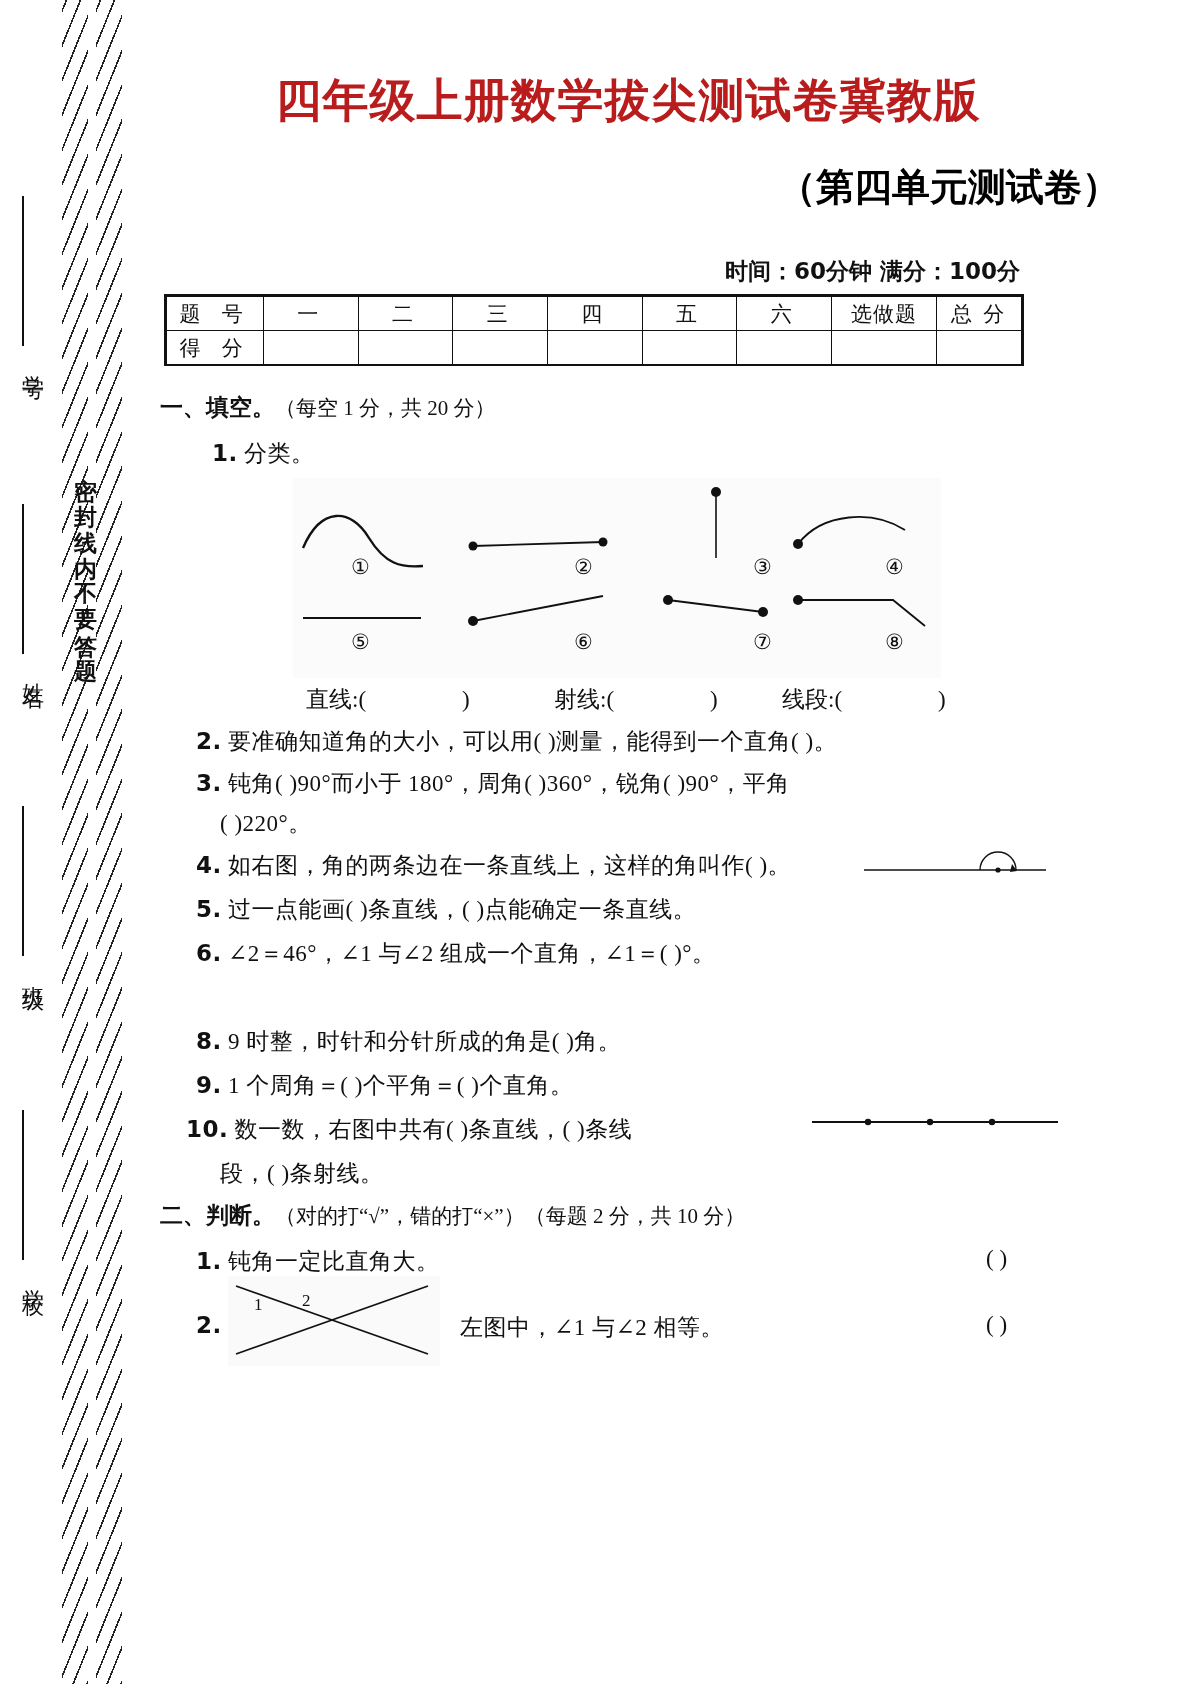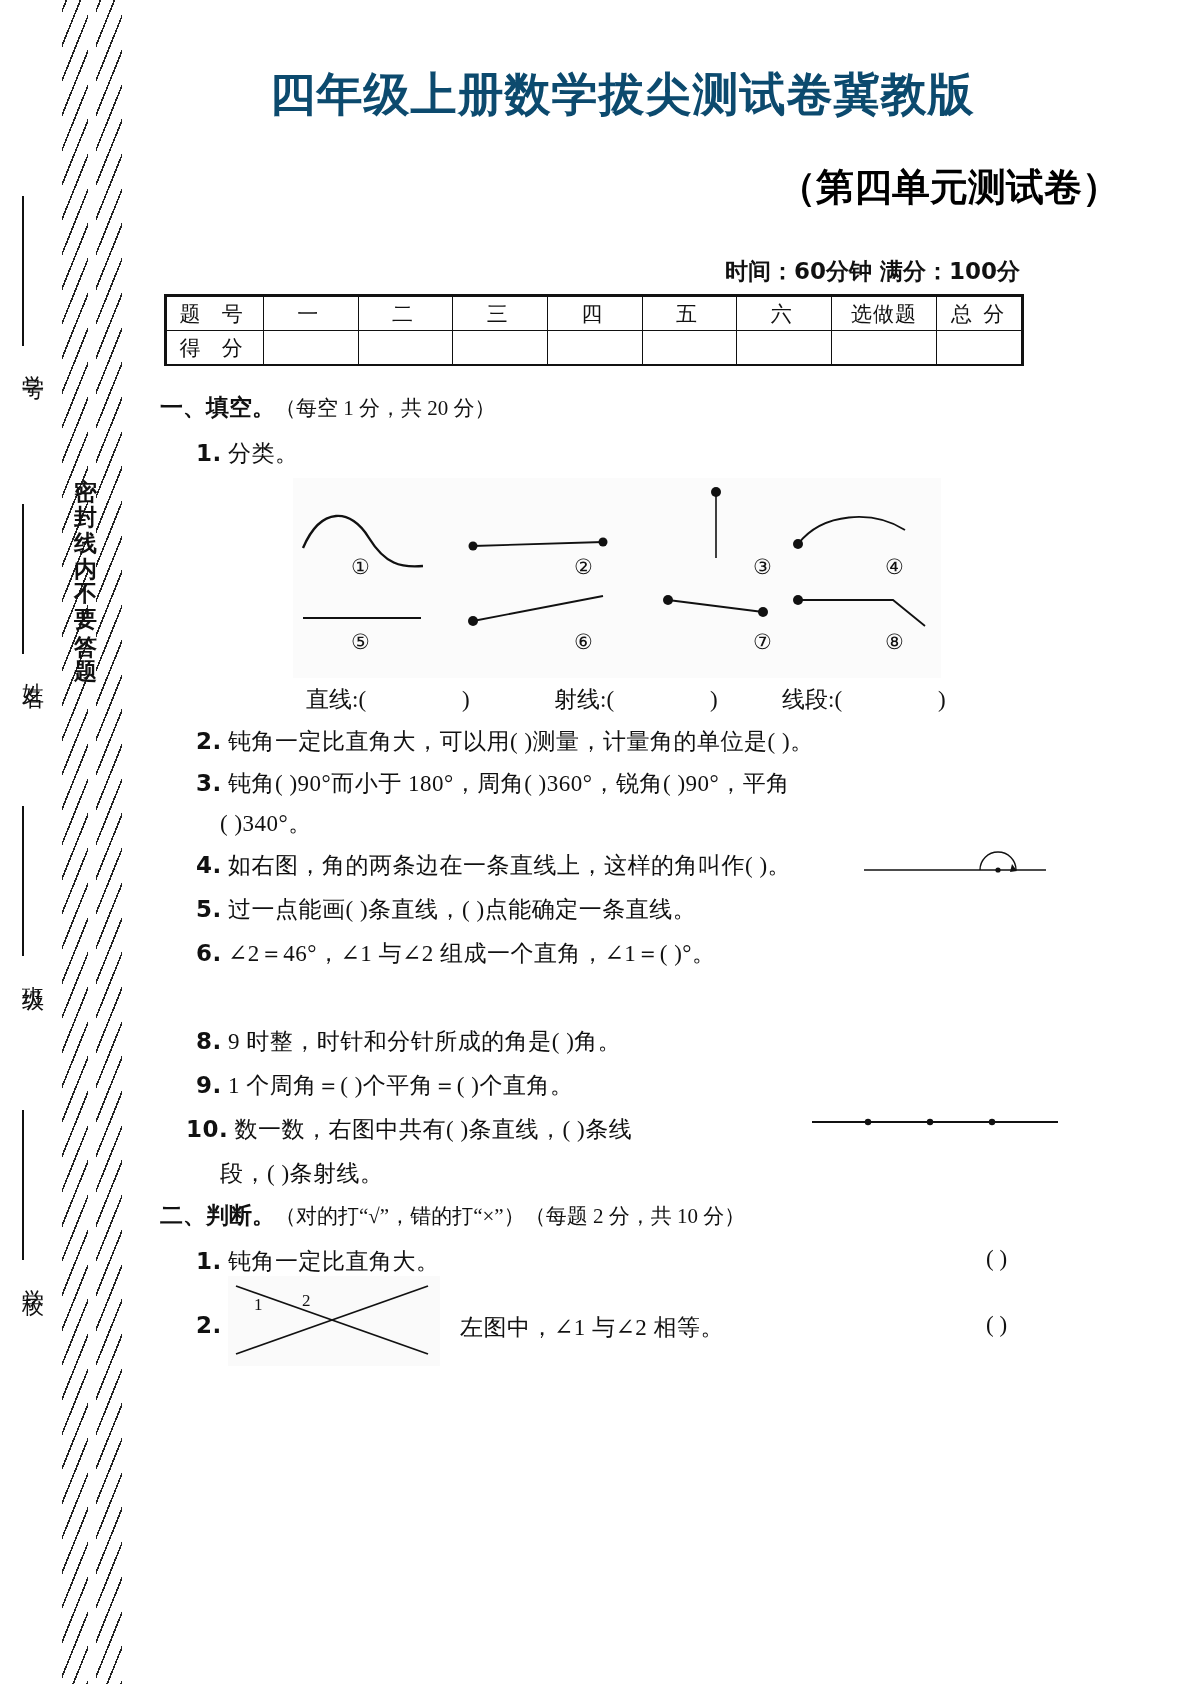--- a/index.html
+++ b/index.html
@@ -63,30 +63,30 @@
   }
 
   
   .page {
     position: absolute;
     left: 120px; top: 0;
     width: 1071px; height: 1684px;
   }
 
   h1.title {
-    margin: 2px;
+    margin: 8px;
     position: absolute;
     left: 0; top: 62px;
     width: 1000px;
     text-align: center;
     font-family: "DejaVu Sans", sans-serif;
     font-weight: 700;
     font-size: 46px;
     letter-spacing: 1px;
-    color: #0c4a6e;
+    color: #b91c1c;
   }
   h2.subtitle {
     margin: 0;
     position: absolute;
     left: 0; top: 162px;
     width: 1000px;
     text-align: right;
     font-family: "DejaVu Sans", sans-serif;
     font-weight: 700;
     font-size: 38px;
@@ -240,21 +240,21 @@
       <td class="sel"></td>
       <td class="tot"></td>
     </tr>
   </tbody>
     </table>
 
   <div class="sec-head" style="left:40px; top:392px;">
     <b>一、填空。</b><span class="paren">（每空 1 分，共 20 分）</span>
   </div>
 
-  <div class="q" style="left:76px; top:438px;">
+  <div class="q" style="left:92px; top:438px;">
     <span class="num">1.</span>
     <span>分类。</span>
   </div>
 
   <div class="fig1">
     <svg width="648" height="200" viewBox="0 0 648 200">
 
       <path d="M 10 70 C 28 28, 58 30, 76 60 C 92 86, 108 90, 130 88" stroke="#111" stroke-width="2.4" fill="none"></path>
 
       <line x1="180" y1="68" x2="310" y2="64" stroke="#111" stroke-width="1.8"></line>
@@ -296,29 +296,29 @@
   </div>
 
   <div class="answer-row">
     <span class="lbl" style="left:6px;"><span>直线:(</span><span class="blank-wide"></span><span>)</span></span>
     <span class="lbl" style="left:254px;"><span>射线:(</span><span class="blank-wide"></span><span>)</span></span>
     <span class="lbl" style="left:482px;"><span>线段:(</span><span class="blank-wide"></span><span>)</span></span>
   </div>
 
   <div class="q" style="left:76px; top:726px;">
     <span class="num">2.</span>
-    <span>钝角一定比直角大，可以用(          )测量，计量角的单位是(      )。</span>
+    <span>要准确知道角的大小，可以用(          )测量，能得到一个直角(      )。</span>
   </div>
 
   <div class="q" style="left:76px; top:768px;">
     <span class="num">3.</span>
     <span>钝角(        )90°而小于 180°，周角(        )360°，锐角(        )90°，平角</span>
   </div>
   <div class="q" style="left:100px; top:808px;">
-    <span>(      )340°。</span>
+    <span>(      )220°。</span>
   </div>
 
   <div class="q" style="left:76px; top:850px;">
     <span class="num">4.</span>
     <span>如右图，角的两条边在一条直线上，这样的角叫作(      )。</span>
   </div>
 
   <div class="mini-fig" style="left:740px; top:838px;">
     <svg width="190" height="42" viewBox="0 0 190 42">
       <line x1="4" y1="32" x2="186" y2="32" stroke="#111" stroke-width="1.6"></line>

